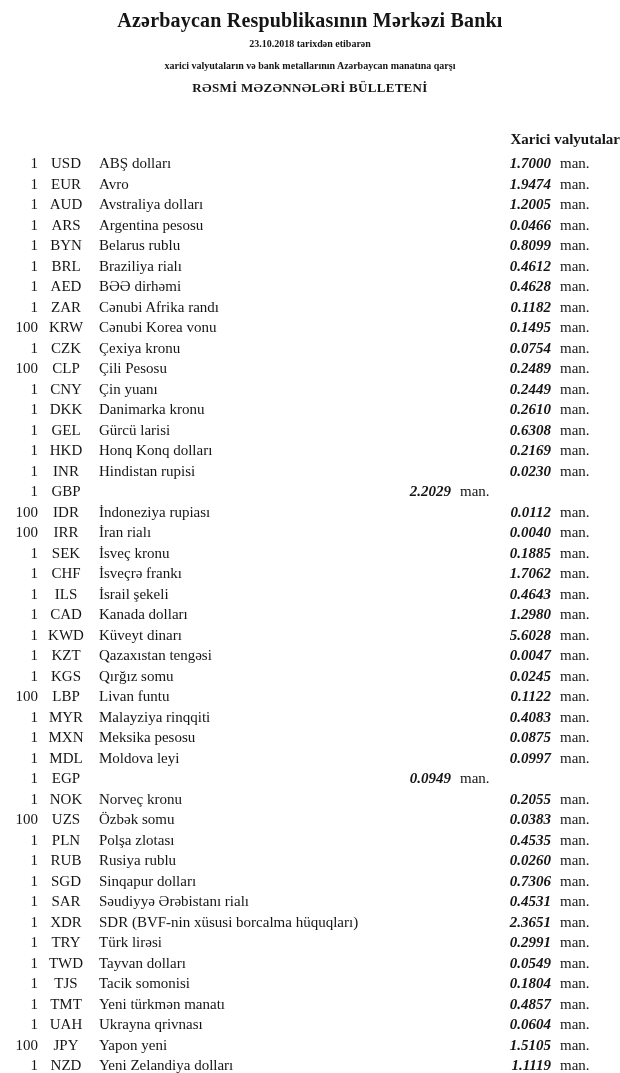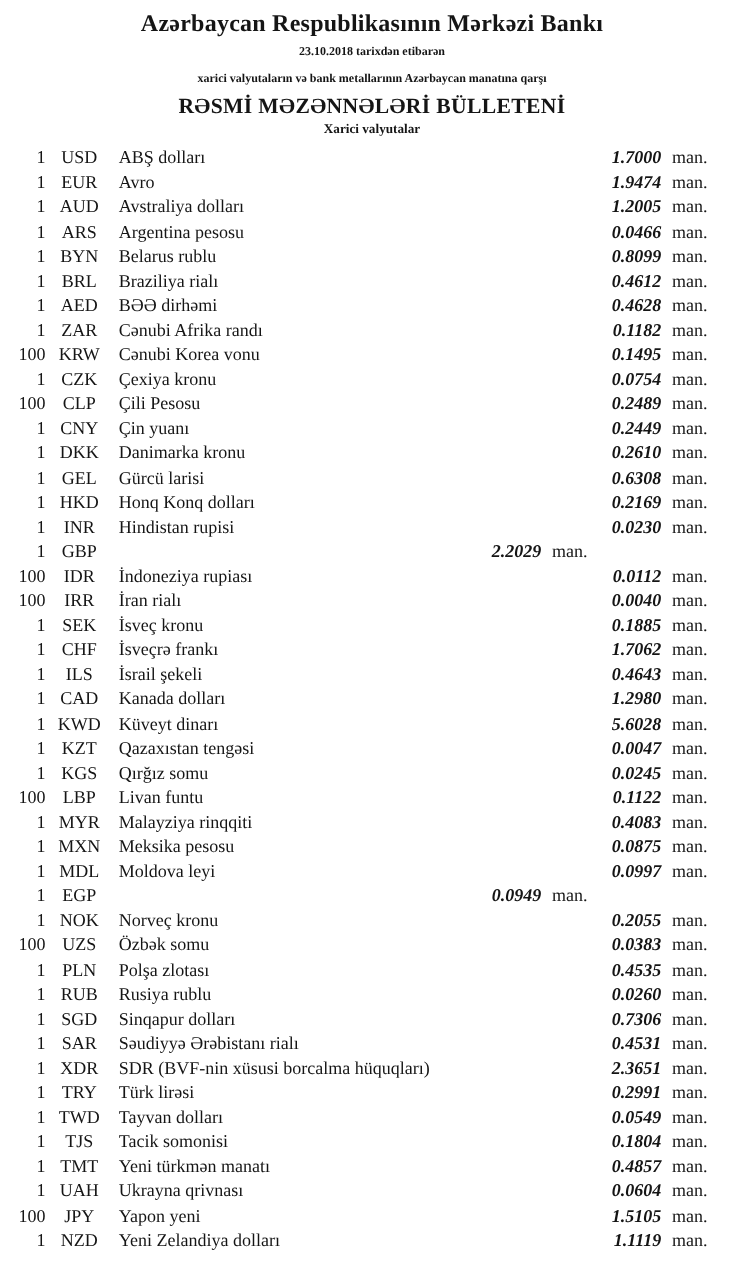--- a/index.html
+++ b/index.html
@@ -19,30 +19,31 @@
     font-weight: bold;
     line-height: 26px;
     letter-spacing: 0.2px;
   }
   .doc-sub {
     font-size: 10px;
     font-weight: bold;
     line-height: 22px;
   }
   .bulletin-title {
-    font-size: 18px;
+    font-size: 13px;
     font-weight: bold;
     line-height: 22px;
     letter-spacing: 0.3px;
   }
 
   .section-title {
-    text-align: center;
-    font-size: 11px;
+    text-align: right;
+    font-size: 15px;
     font-weight: bold;
+    margin-top: 31px;
     line-height: 18px;
   }
 
   .rates-table {
     margin-top: 5px;
     padding-right: 22px;
   }
   .row {
     display: grid;
     grid-template-columns: 38px 56px 1fr 100px 47px;

